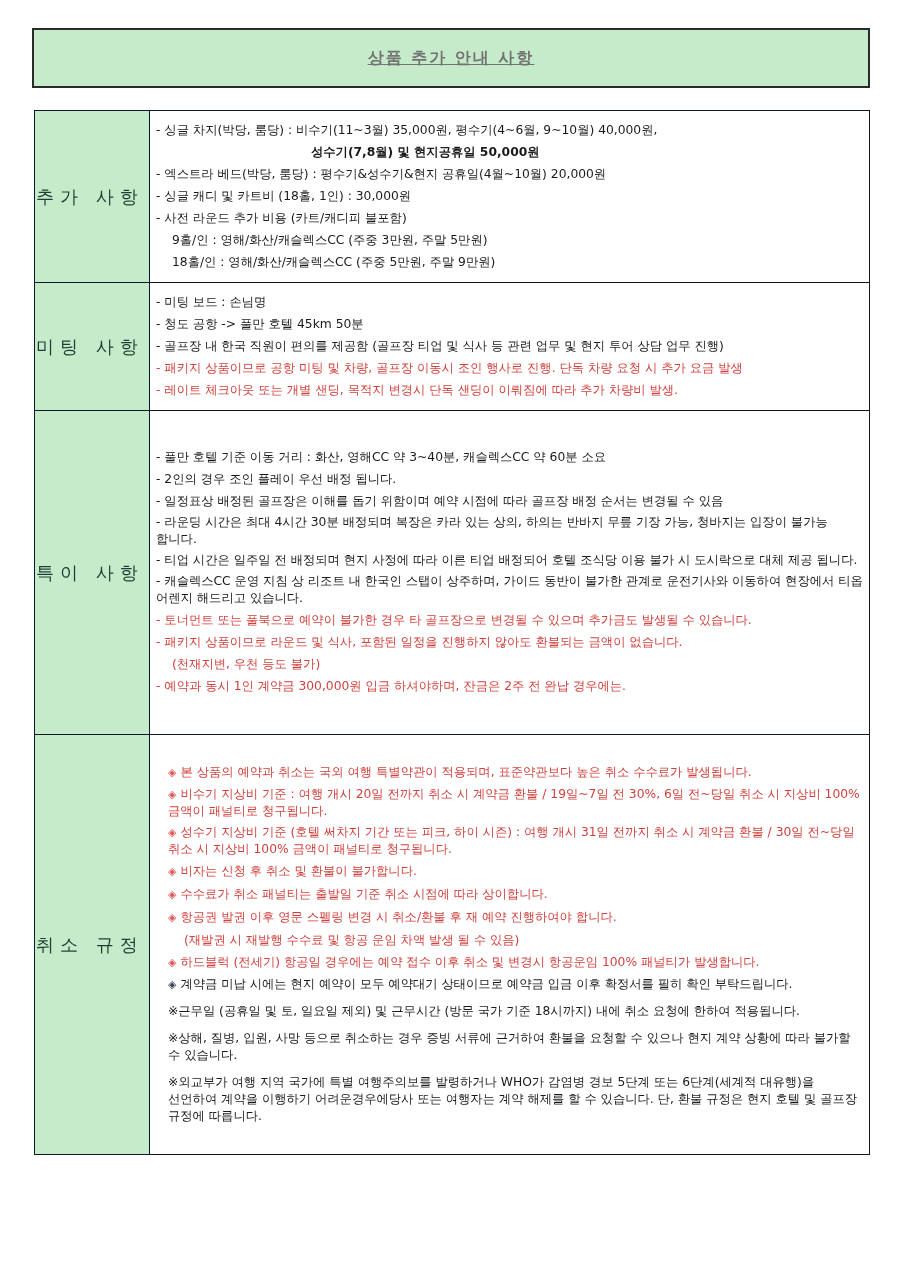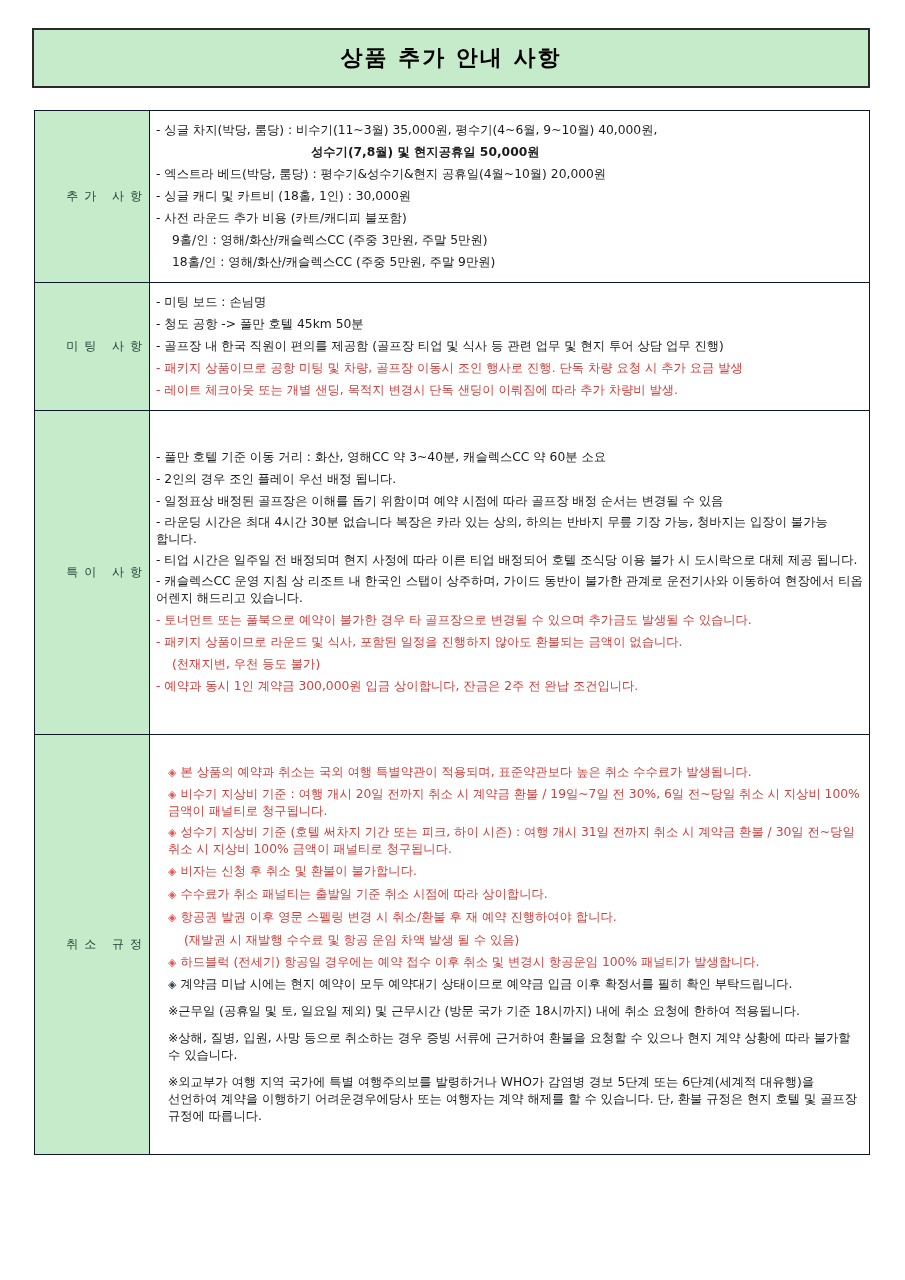--- a/index.html
+++ b/index.html
@@ -7,30 +7,30 @@
     width: 905px; height: 1280px; position: relative; overflow: hidden;
     font-family: "DejaVu Sans", "Liberation Sans", sans-serif;
     color: #1a1a1a;
   }
   .title-box {
     position: absolute; left: 32px; top: 28px; width: 838px; height: 60px;
     background: #c6ebcb; border: 2px solid #2a2a2a; box-sizing: border-box;
     display: flex; align-items: center; justify-content: center;
   }
   .title-box span {
-    font-size: 22px; font-weight: bold; color: #000000; letter-spacing: 2px;
+    font-size: 16px; font-weight: bold; color: #737373; letter-spacing: 2px; text-decoration: underline;
   }
   table.main {
     position: absolute; left: 34px; top: 110px; width: 836px;
     border-collapse: collapse; table-layout: fixed;
   }
   table.main td { border: 1px solid #0f172a; vertical-align: middle; }
   td.label {
-    width: 112px; background: #c6ebcb; text-align: right;
-    font-size: 12px; color: #1e3d33; letter-spacing: 6px;
+    width: 112px; background: #c6ebcb; text-align: left;
+    font-size: 18px; color: #1e3d33; letter-spacing: 6px;
   }
   td.content { background: #fff; padding: 4px 6px 6px 6px; }
   .line { font-size: 12.3px; line-height: 22px; color: #1a1a1a; word-break: keep-all; }
   .line.red { color: #d0413d; }
   .line.indent { padding-left: 155px; font-weight: bold; }
   .line.sub { padding-left: 16px; }
   .wrap { line-height: 17px; padding: 2px 0; }
   .diamond { color: #e05757; margin-right: 4px; font-size: 11px; }
   .diamond.dark { color: #3a4550; }
   .gap { height: 6px; }
@@ -65,27 +65,27 @@
       <div class="line red">- 패키지 상품이므로 공항 미팅 및 차량, 골프장 이동시 조인 행사로 진행. 단독 차량 요청 시 추가 요금 발생</div>
       <div class="line red">- 레이트 체크아웃 또는 개별 샌딩, 목적지 변경시 단독 샌딩이 이뤄짐에 따라 추가 차량비 발생.</div>
     </td>
   </tr>
   <tr style="height:324px">
     <td class="label">특이 사항</td>
     <td class="content">
       <div class="line">- 풀만 호텔 기준 이동 거리 : 화산, 영해CC 약 3~40분, 캐슬렉스CC 약 60분 소요</div>
       <div class="line">- 2인의 경우 조인 플레이 우선 배정 됩니다.</div>
       <div class="line">- 일정표상 배정된 골프장은 이해를 돕기 위함이며 예약 시점에 따라 골프장 배정 순서는 변경될 수 있음</div>
-      <div class="line wrap">- 라운딩 시간은 최대 4시간 30분 없습니다 복장은 카라 있는 상의, 하의는 반바지 무릎 기장 가능, 청바지는 입장이 불가능 합니다.</div>
+      <div class="line wrap">- 라운딩 시간은 최대 4시간 30분 배정되며 복장은 카라 있는 상의, 하의는 반바지 무릎 기장 가능, 청바지는 입장이 불가능 합니다.</div>
       <div class="line wrap">- 티업 시간은 일주일 전 배정되며 현지 사정에 따라 이른 티업 배정되어 호텔 조식당 이용 불가 시 도시락으로 대체 제공 됩니다.</div>
       <div class="line wrap">- 캐슬렉스CC 운영 지침 상 리조트 내 한국인 스탭이 상주하며, 가이드 동반이 불가한 관계로 운전기사와 이동하여 현장에서 티옵 어렌지 해드리고 있습니다.</div>
       <div class="line red">- 토너먼트 또는 풀북으로 예약이 불가한 경우 타 골프장으로 변경될 수 있으며 추가금도 발생될 수 있습니다.</div>
       <div class="line red">- 패키지 상품이므로 라운드 및 식사, 포함된 일정을 진행하지 않아도 환불되는 금액이 없습니다.</div>
       <div class="line red sub">(천재지변, 우천 등도 불가)</div>
-      <div class="line red">- 예약과 동시 1인 계약금 300,000원 입금 상이합니다, 잔금은 2주 전 완납 조건입니다.</div>
+      <div class="line red">- 예약과 동시 1인 계약금 300,000원 입금 하셔야하며, 잔금은 2주 전 완납 경우에는.</div>
     </td>
   </tr>
   <tr style="height:420px">
     <td class="label">취소 규정</td>
     <td class="content" style="padding-left:18px;">
       <div class="line red"><span class="diamond">◈</span><span>본 상품의 예약과 취소는 국외 여행 특별약관이 적용되며, 표준약관보다 높은 취소 수수료가 발생됩니다.</span></div>
       <div class="line red wrap"><span class="diamond">◈</span><span>비수기 지상비 기준 : 여행 개시 20일 전까지 취소 시 계약금 환불 / 19일~7일 전 30%, 6일 전~당일 취소 시 지상비 100% 금액이 패널티로 청구됩니다.</span></div>
       <div class="line red wrap"><span class="diamond">◈</span><span>성수기 지상비 기준 (호텔 써차지 기간 또는 피크, 하이 시즌) : 여행 개시 31일 전까지 취소 시 계약금 환불 / 30일 전~당일 취소 시 지상비 100% 금액이 패널티로 청구됩니다.</span></div>
       <div class="line red"><span class="diamond">◈</span><span>비자는 신청 후 취소 및 환불이 불가합니다.</span></div>
       <div class="line red"><span class="diamond">◈</span><span>수수료가 취소 패널티는 출발일 기준 취소 시점에 따라 상이합니다.</span></div>

